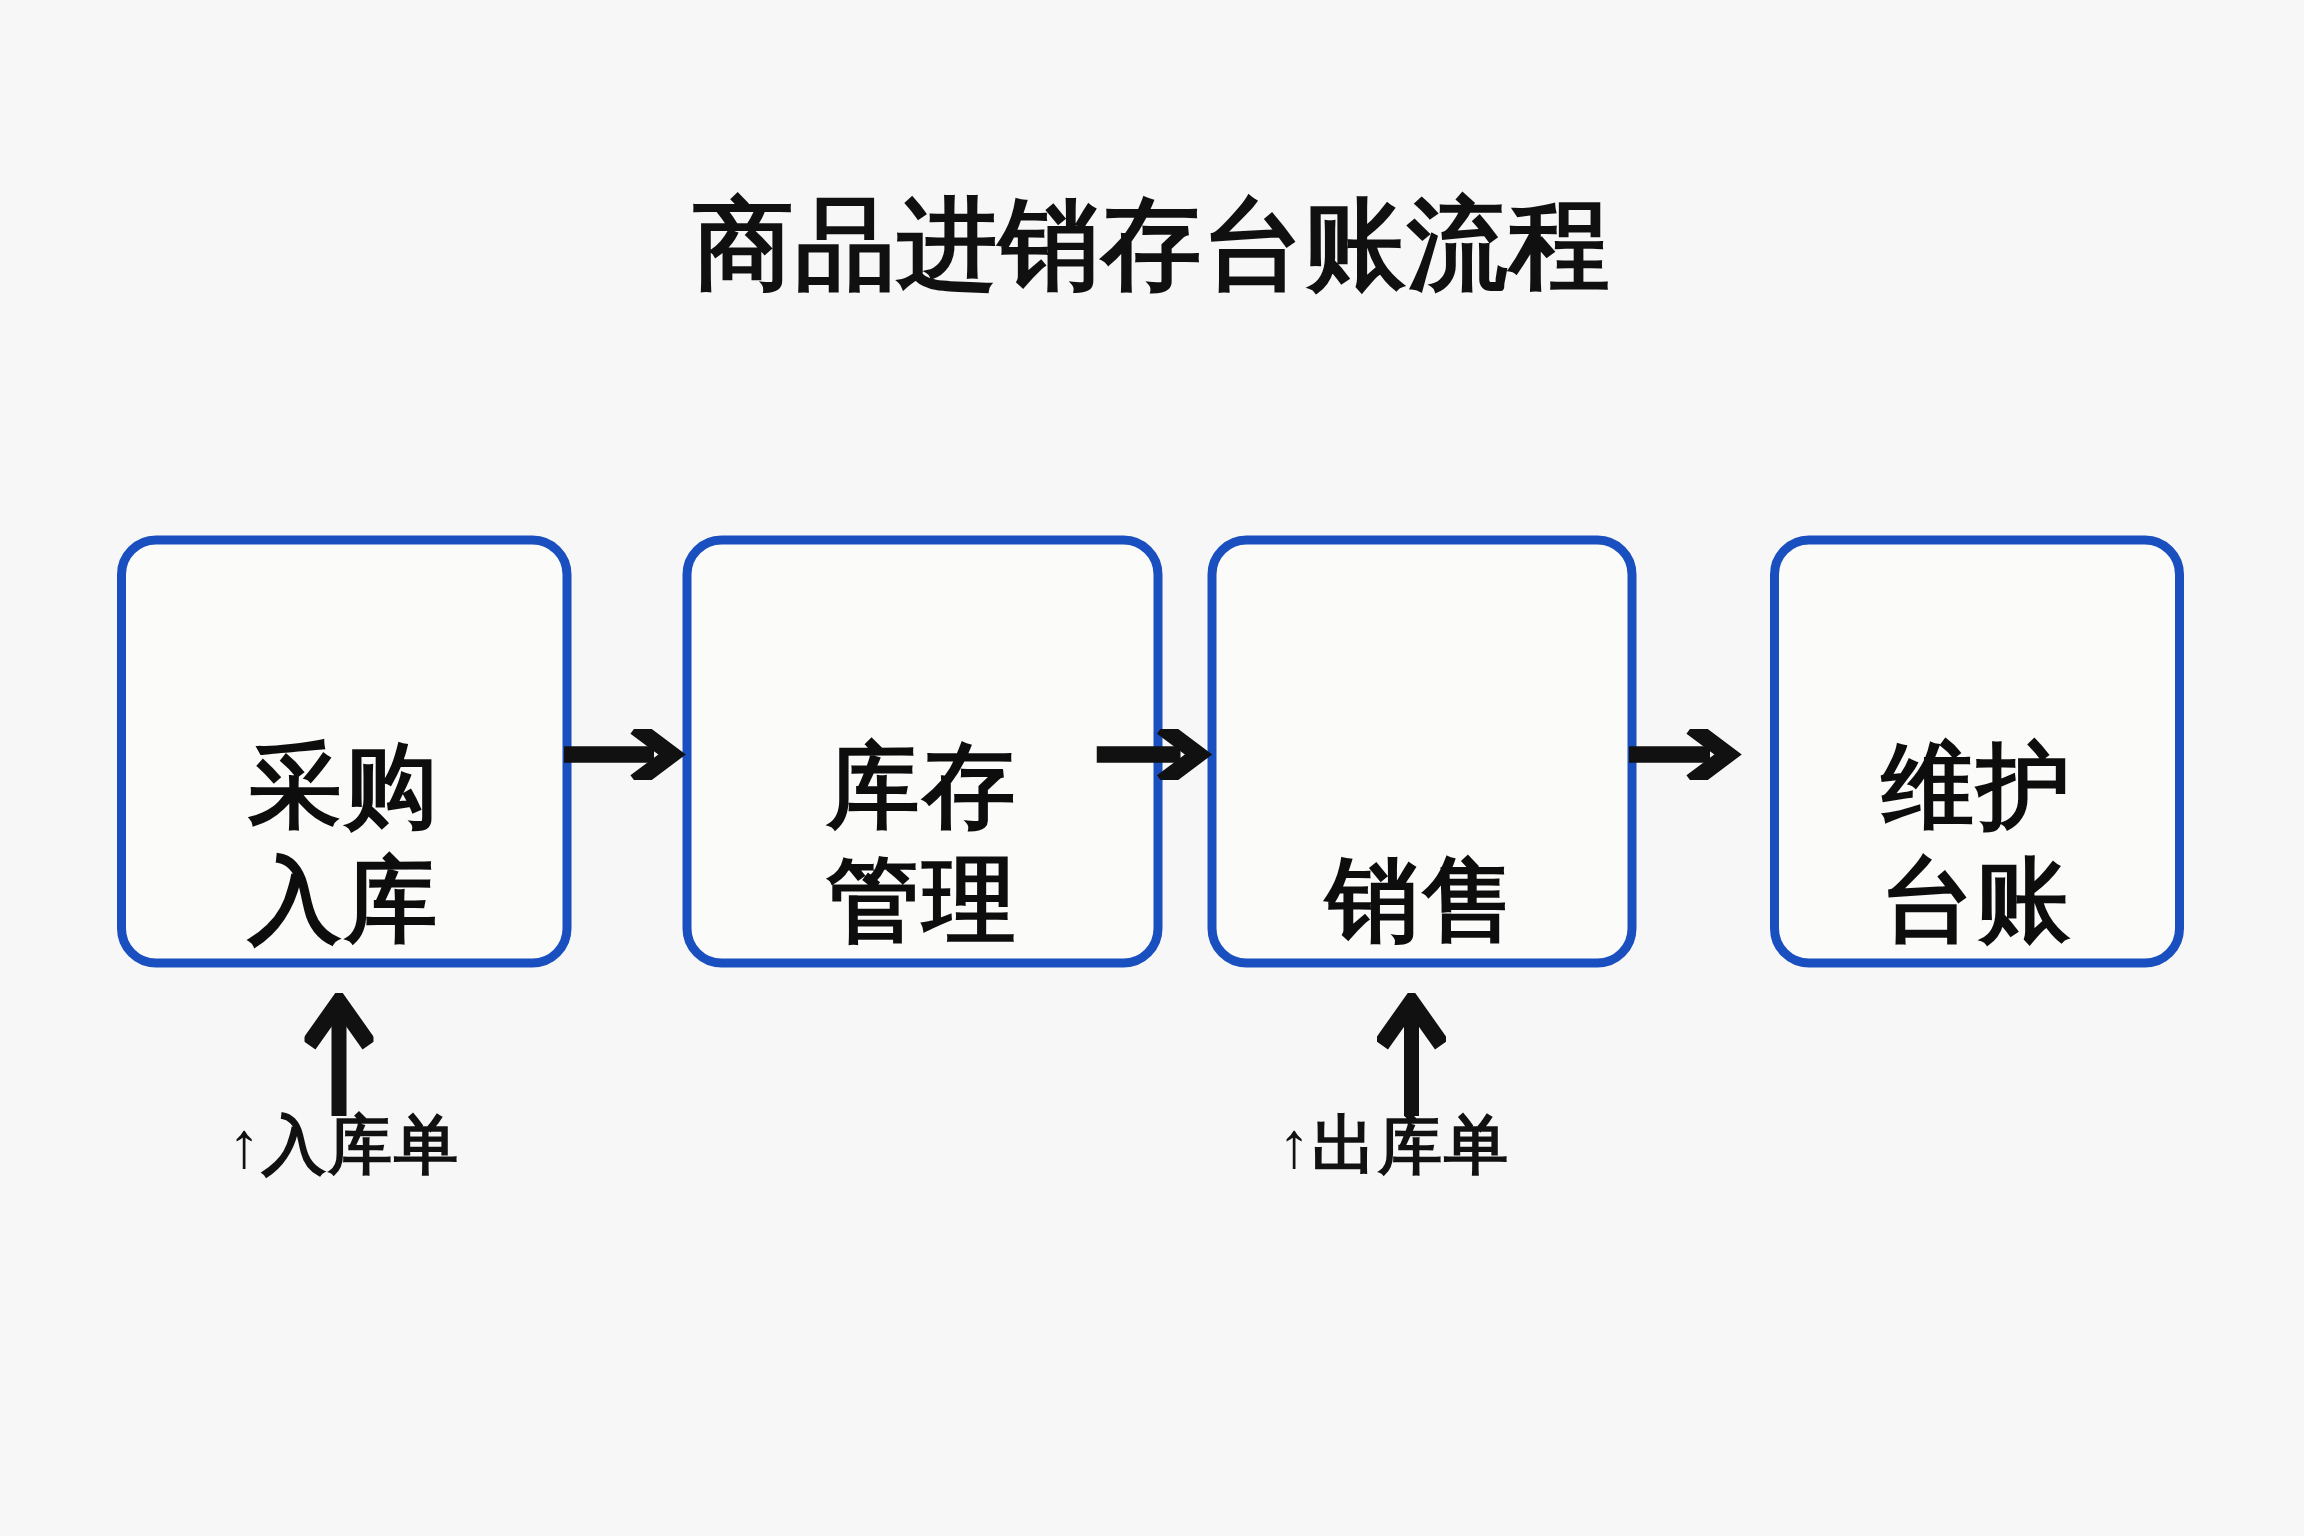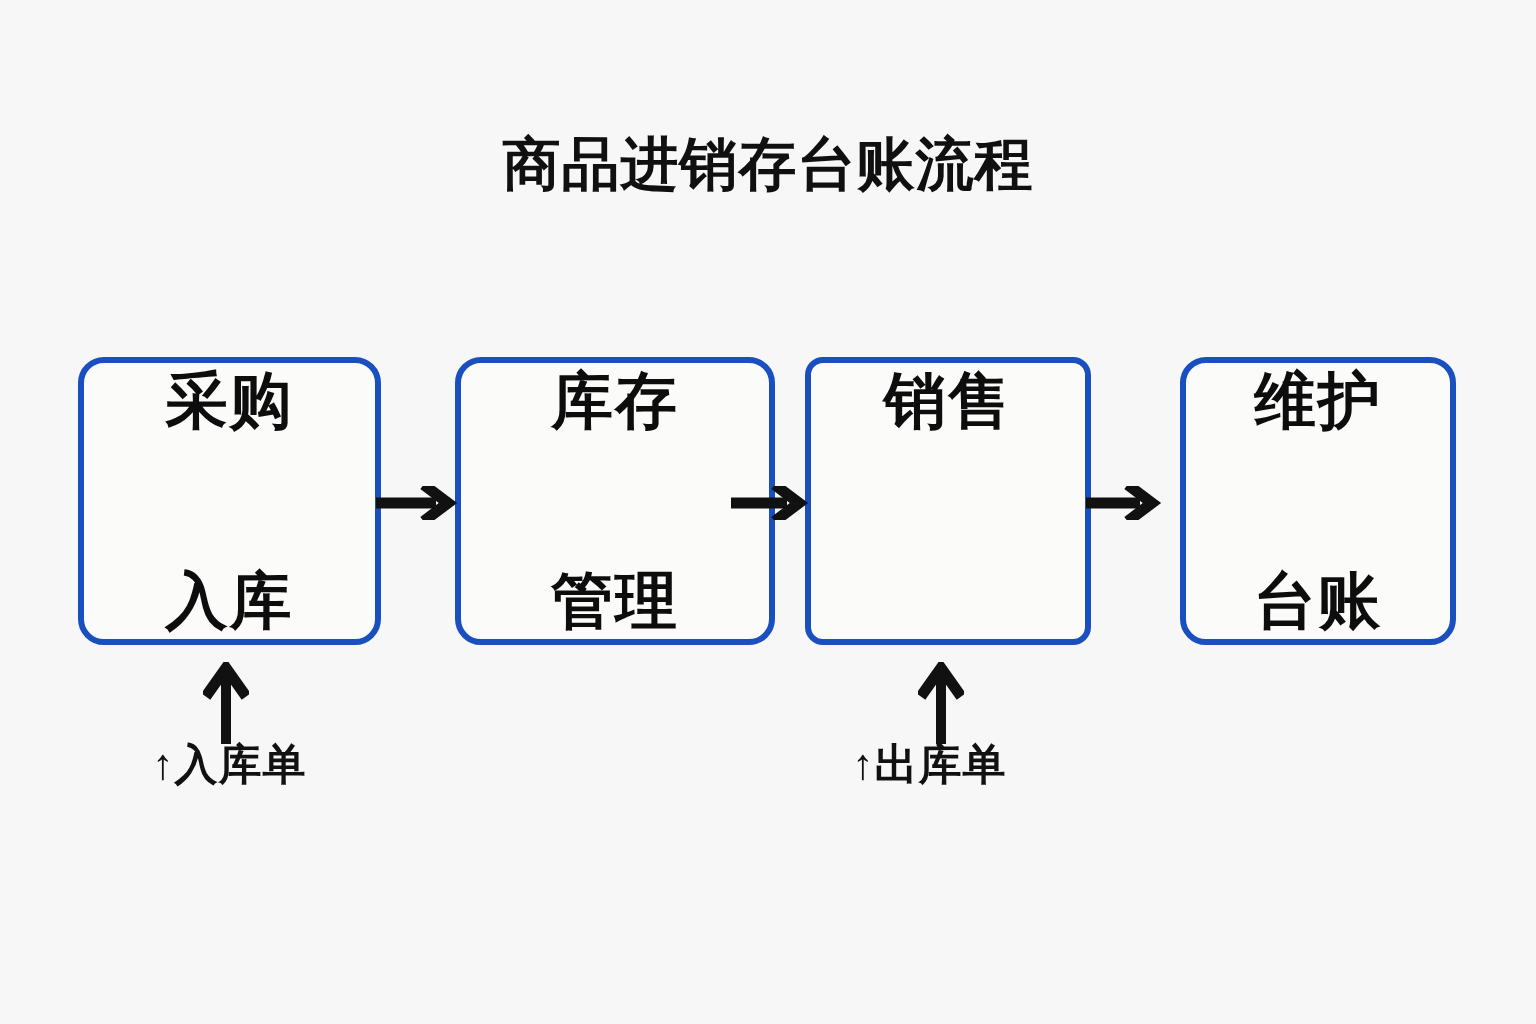--- a/index.html
+++ b/index.html
@@ -22,55 +22,55 @@
     background: #f7f7f7;
   }
 
   
   .diagram-title {
     position: absolute;
     left: 0;
     top: 112px;
     width: 1536px;
     text-align: center;
-    font-size: 58px;
+    font-size: 67px;
     line-height: 104px;
     font-weight: 700;
     color: #101010;
     letter-spacing: 1px;
     white-space: nowrap;
     -webkit-font-smoothing: antialiased;
   }
 
   
   .flow-box {
     position: absolute;
     top: 357px;
     height: 288px;
     box-sizing: border-box;
     background: #fbfbfa;
     border: 6px solid #1a4fbf;
     border-radius: 26px;
     display: flex;
     flex-direction: column;
     align-items: center;
-    justify-content: space-between;
+    justify-content: flex-end;
   }
   .flow-box .box-line {
     font-size: 62px;
     line-height: 76px;
     font-weight: 700;
     color: #0d0d0d;
     letter-spacing: 2px;
     white-space: nowrap;
   }
 
   #box-0 { left: 78px;   width: 303px; }
   #box-1 { left: 455px;  width: 320px; }
-  #box-2 { left: 805px;  width: 286px; border-radius: 18px; }
+  #box-2 { left: 805px;  width: 286px; }
   #box-3 { left: 1158px; width: 276px; margin-left: 22px; }
 
   
   .h-arrow {
     position: absolute;
     top: 486px;
     height: 34px;
     display: block;
   }
   #h-arrow-0 { left: 376px; width: 84px; }

